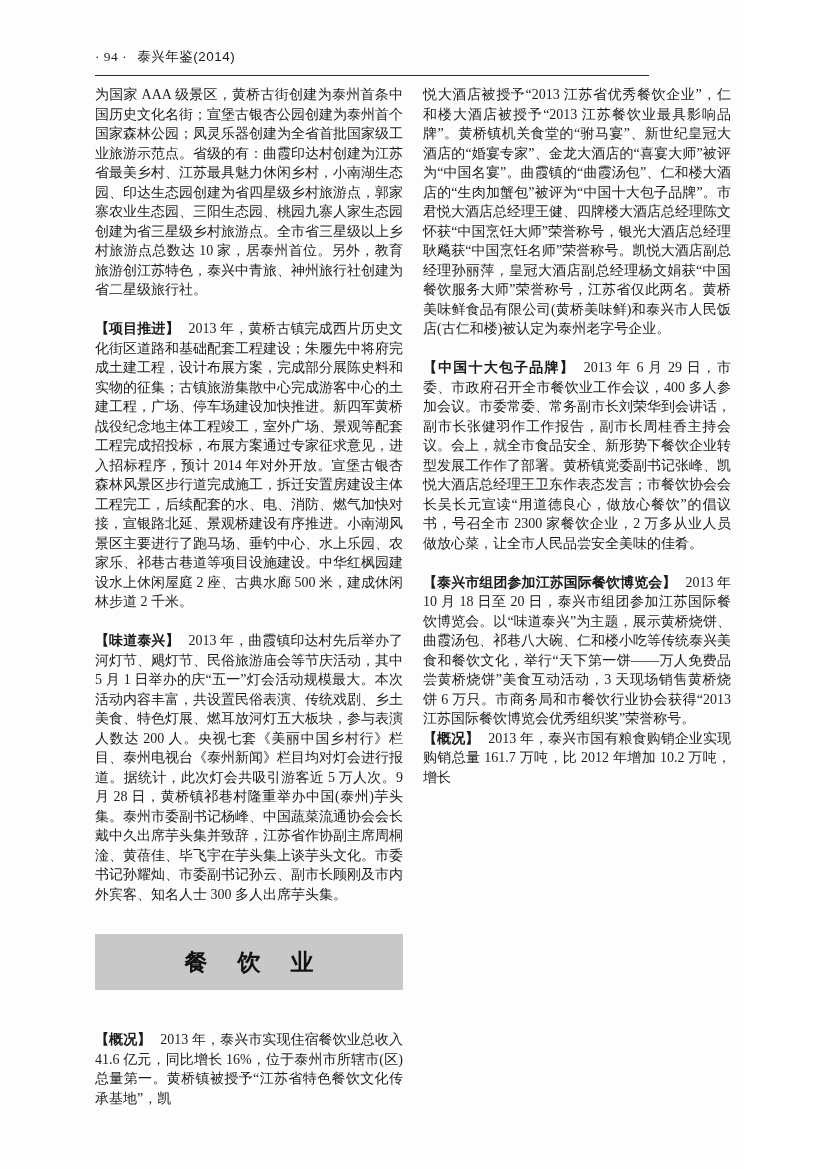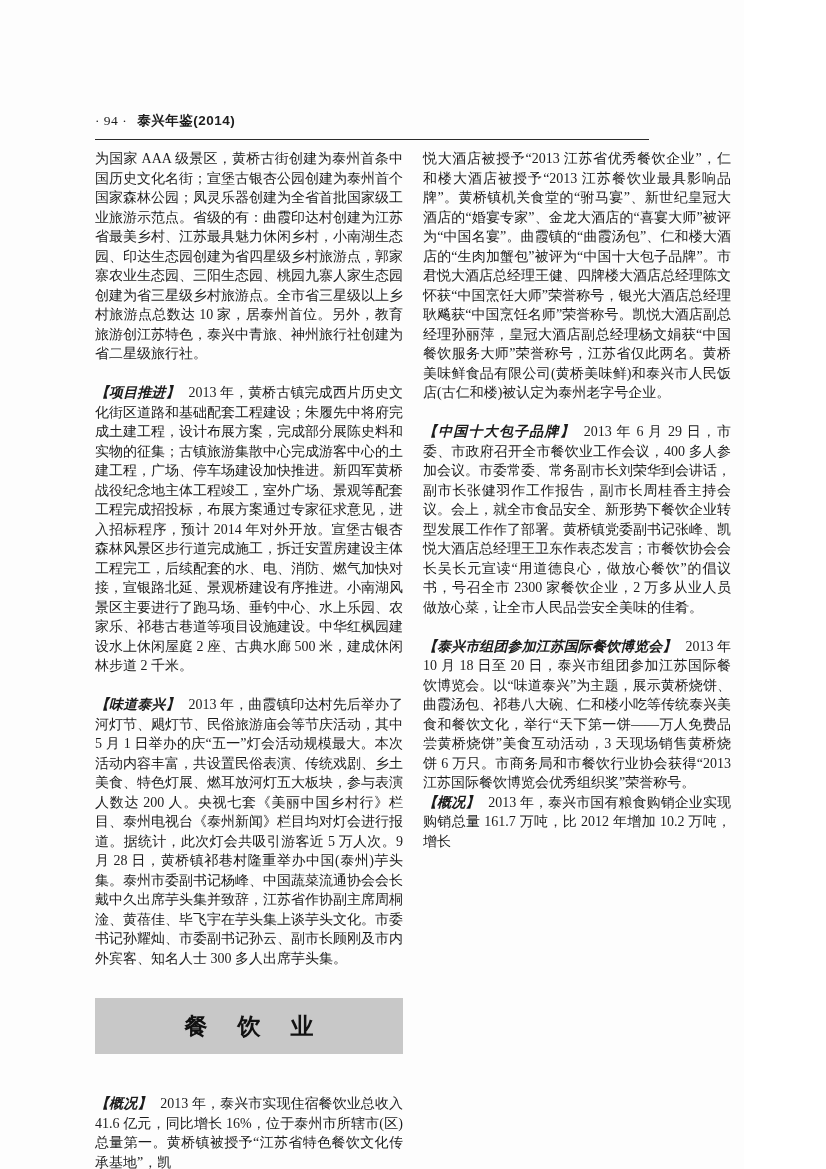--- a/index.html
+++ b/index.html
@@ -6,38 +6,38 @@
     margin: 0;
     padding: 0;
     background: #ffffff;
   }
   .page {
     position: relative;
     width: 744px;
     height: 1169px;
     background: #fdfdfd;
     box-sizing: border-box;
-    padding: 112px 95px 0 95px;
+    padding: 48px 95px 0 95px;
     font-family: "Liberation Serif", "DejaVu Serif", serif;
     color: #1c1c1c;
     overflow: hidden;
   }
   .page-header {
     display: flex;
     align-items: baseline;
     font-size: 13.5px;
     line-height: 18px;
     letter-spacing: 0.5px;
   }
   .page-number {
     margin-right: 10px;
   }
   .book-title {
     font-family: "Liberation Sans", "DejaVu Sans", sans-serif;
-    font-weight: bold;
+    font-weight: normal;
   }
   .header-rule {
     border: none;
     border-top: 1.7px solid #2b2b2b;
     margin: 9px 0 0 0;
   }
   .columns {
     display: flex;
     gap: 20px;
     margin-top: 9px;
@@ -58,21 +58,20 @@
   }
   .entry::after {
     content: "";
     display: block;
     clear: both;
   }
   .entry-head {
     font-family: "Liberation Sans", "DejaVu Sans", sans-serif;
     font-weight: bold;
     margin-right: 9px;
-    font-style: italic;
   }
   .byline {
     float: right;
     font-size: 14px;
     white-space: pre;
   }
   .section-box {
     background: #c8c8c8;
     height: 56px;
     display: flex;

